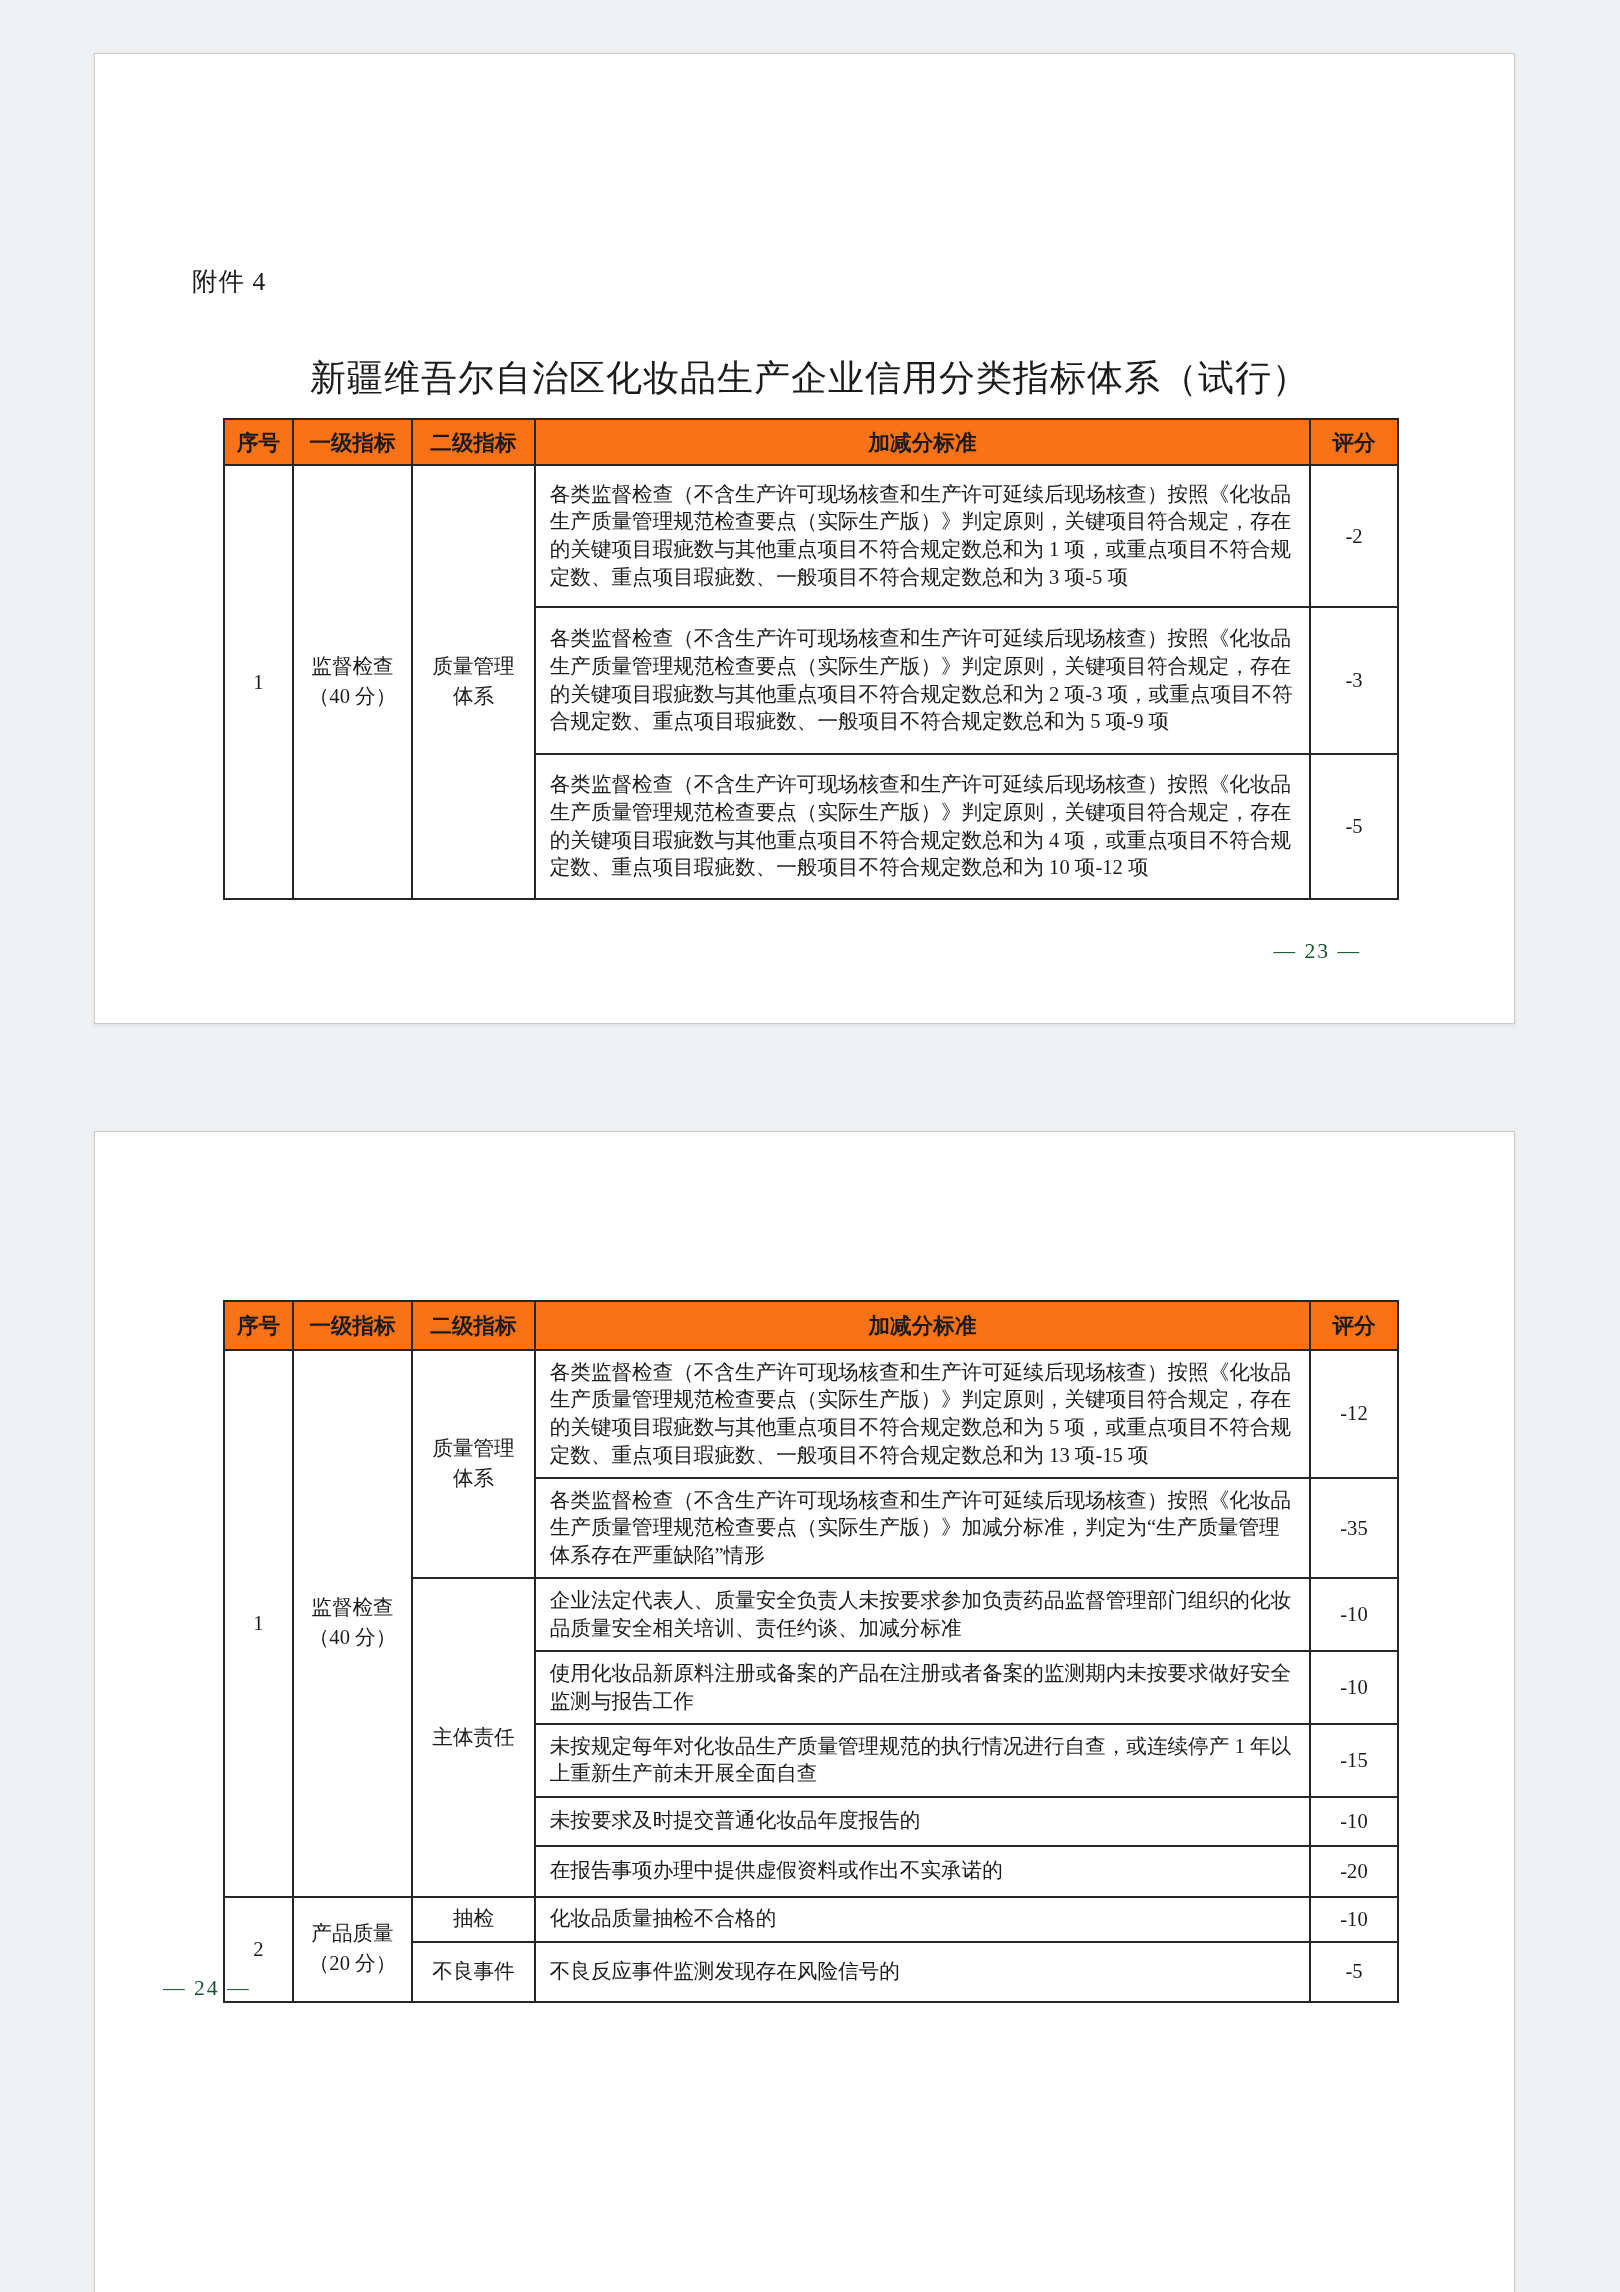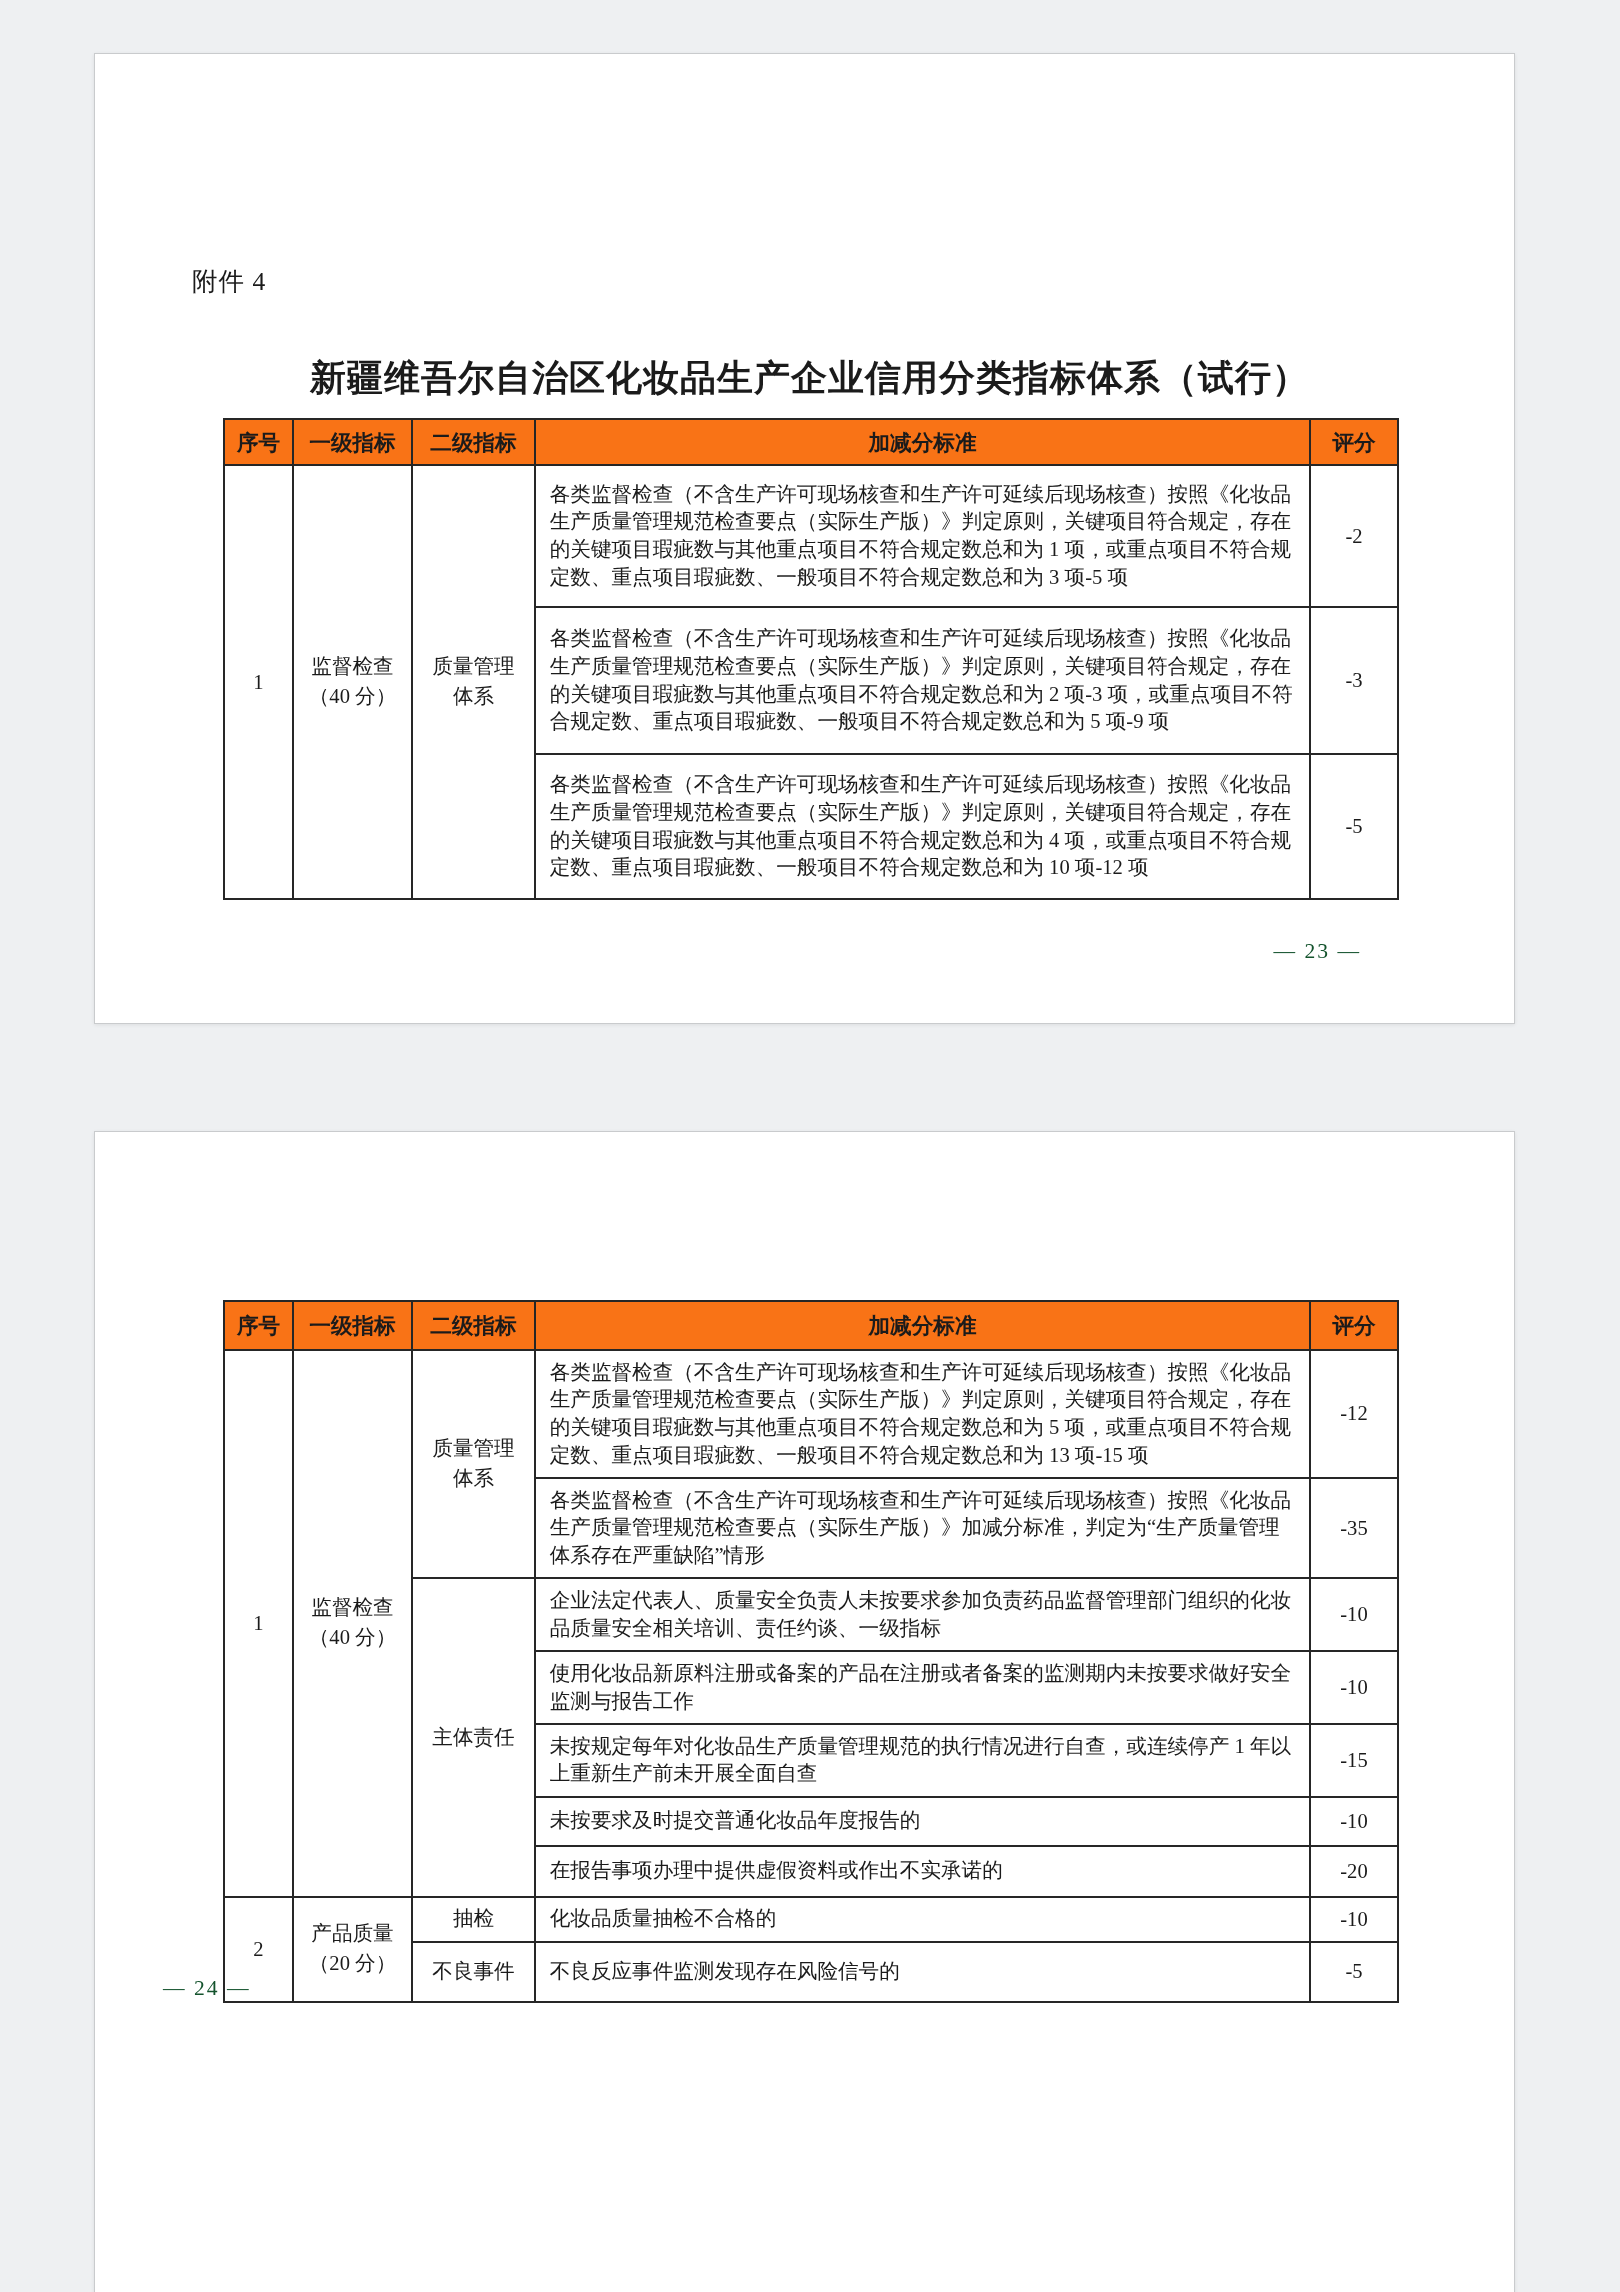--- a/index.html
+++ b/index.html
@@ -19,21 +19,21 @@
   }
   #page-1 { top:53px;  height:971px;padding-left:48px; }
   #page-2 { top:1131px; height:1176px; }
 
   .attachment-label {
     position:absolute; left:97px; top:210px;
     font-size:25.5px; letter-spacing:1px;
   }
   .doc-title {
     position:absolute; left:128px; top:300px; width:1173px;
-    text-align:center; font-weight:bold; font-size:36px;
+    text-align:center; font-weight:normal; font-size:36px;
     letter-spacing:1px; white-space:nowrap;
   }
   table.grid {
     position:absolute; left:128px;
     border-collapse:collapse; table-layout:fixed;
     width:1173px;
   }
   #table-1 { top:364px; }
   #table-2 { top:168px; }
   table.grid, table.grid td, table.grid th {
@@ -130,21 +130,21 @@
 体系</td>
       <td class="c-crit">各类监督检查（不含生产许可现场核查和生产许可延续后现场核查）按照《化妆品生产质量管理规范检查要点（实际生产版）》判定原则，关键项目符合规定，存在的关键项目瑕疵数与其他重点项目不符合规定数总和为 5 项，或重点项目不符合规定数、重点项目瑕疵数、一般项目不符合规定数总和为 13 项-15 项</td>
       <td class="c-score">-12</td>
     </tr>
     <tr style="height:96px">
       <td class="c-crit">各类监督检查（不含生产许可现场核查和生产许可延续后现场核查）按照《化妆品生产质量管理规范检查要点（实际生产版）》加减分标准，判定为“生产质量管理体系存在严重缺陷”情形</td>
       <td class="c-score">-35</td>
     </tr>
     <tr style="height:56px">
       <td class="c-l2" rowspan="5">主体责任</td>
-      <td class="c-crit">企业法定代表人、质量安全负责人未按要求参加负责药品监督管理部门组织的化妆品质量安全相关培训、责任约谈、一级指标</td>
+      <td class="c-crit">企业法定代表人、质量安全负责人未按要求参加负责药品监督管理部门组织的化妆品质量安全相关培训、责任约谈、加减分标准</td>
       <td class="c-score">-10</td>
     </tr>
     <tr style="height:71px">
       <td class="c-crit">使用化妆品新原料注册或备案的产品在注册或者备案的监测期内未按要求做好安全监测与报告工作</td>
       <td class="c-score">-10</td>
     </tr>
     <tr style="height:60px">
       <td class="c-crit">未按规定每年对化妆品生产质量管理规范的执行情况进行自查，或连续停产 1 年以上重新生产前未开展全面自查</td>
       <td class="c-score">-15</td>
     </tr>

